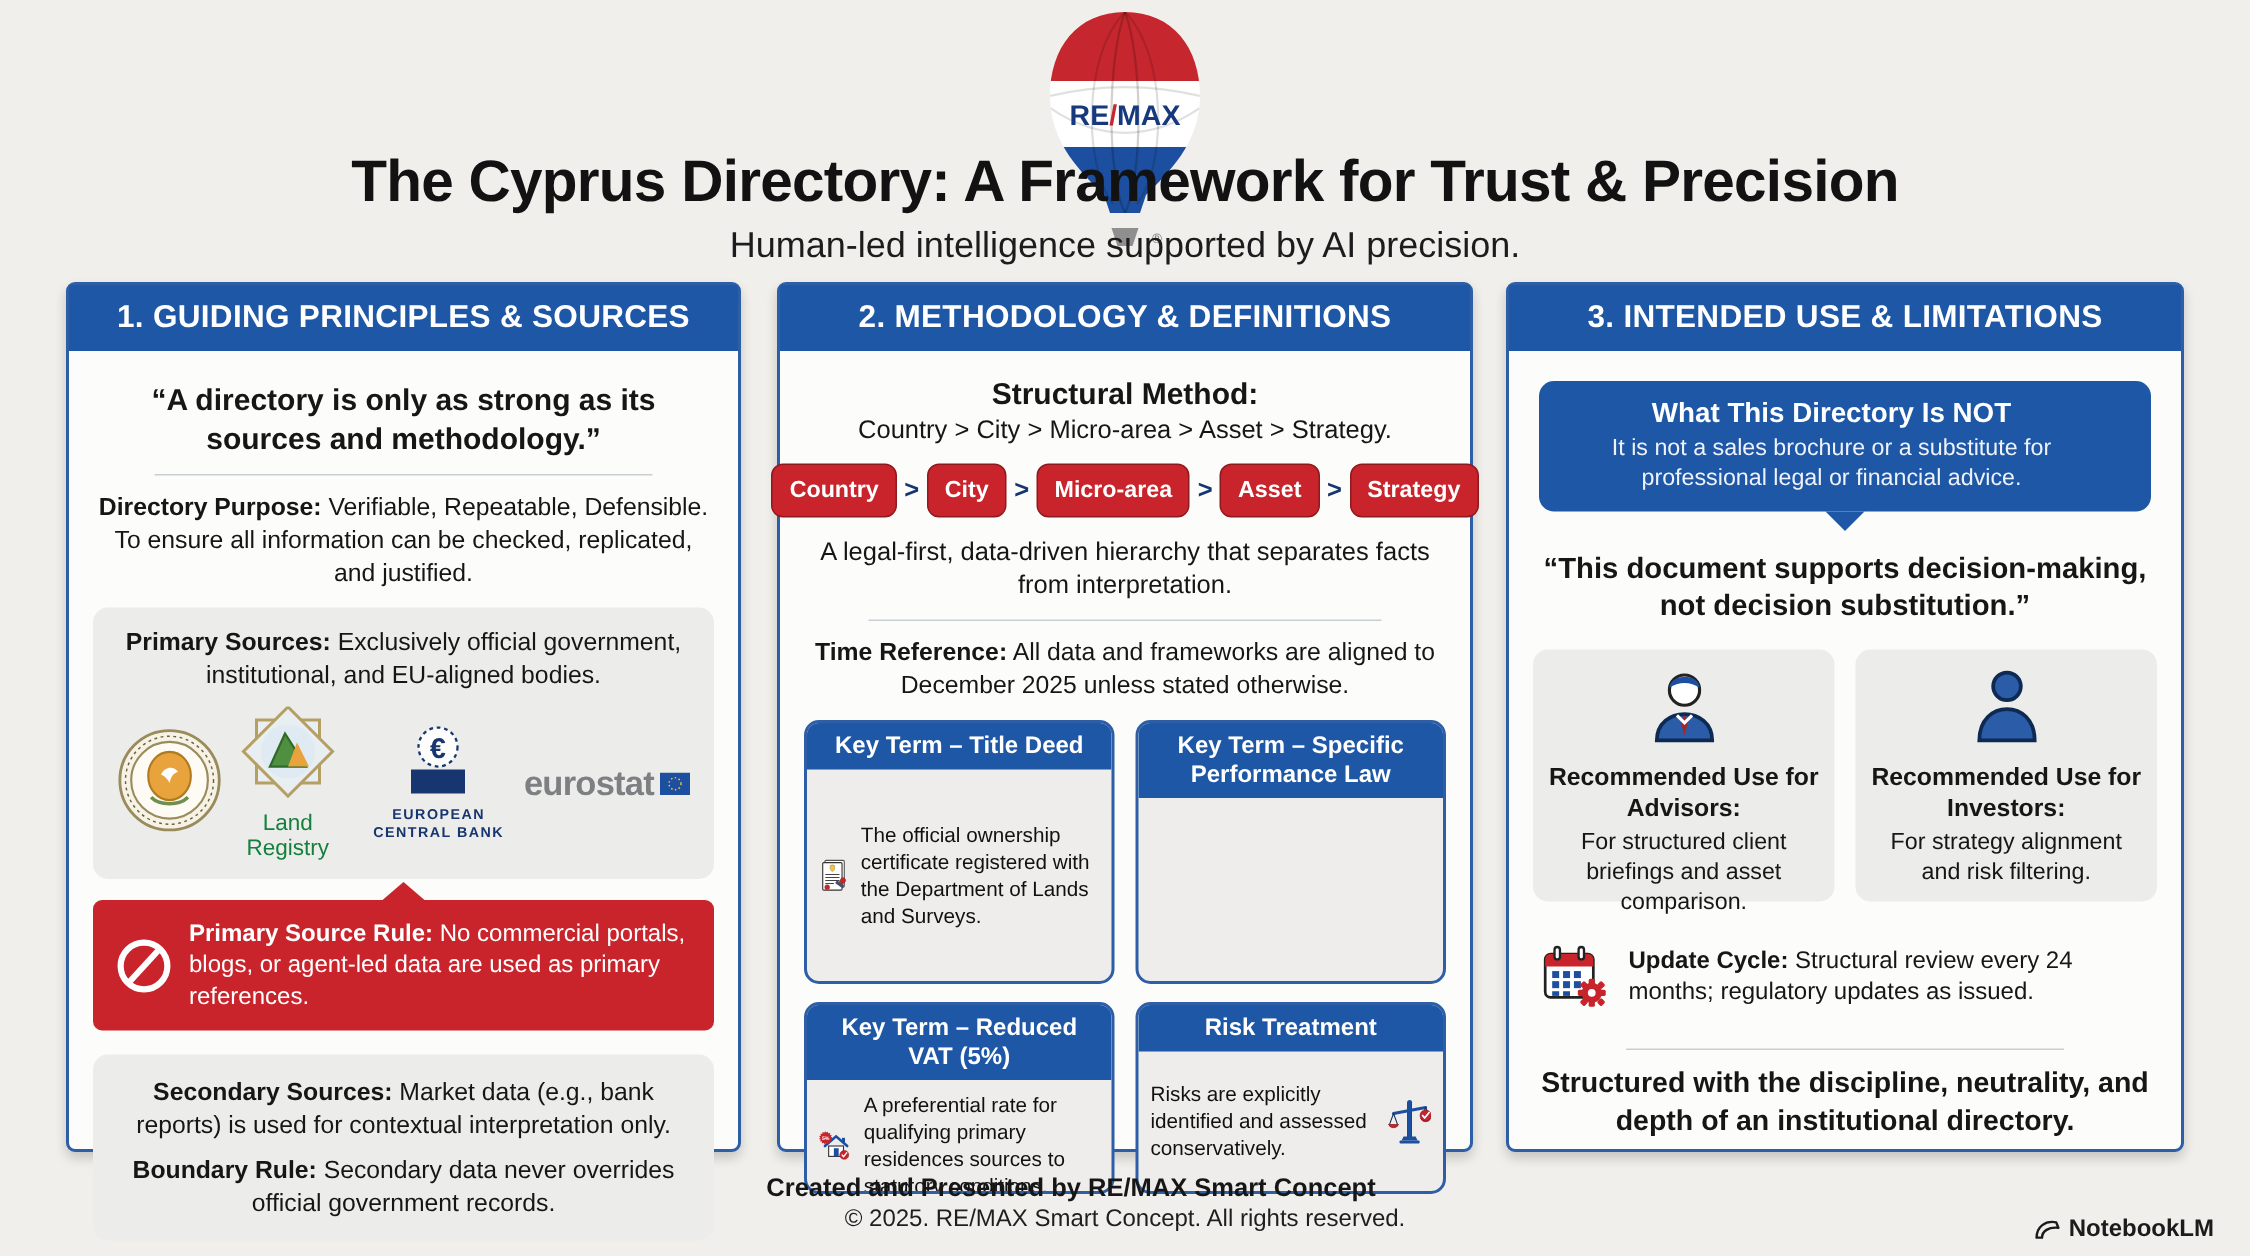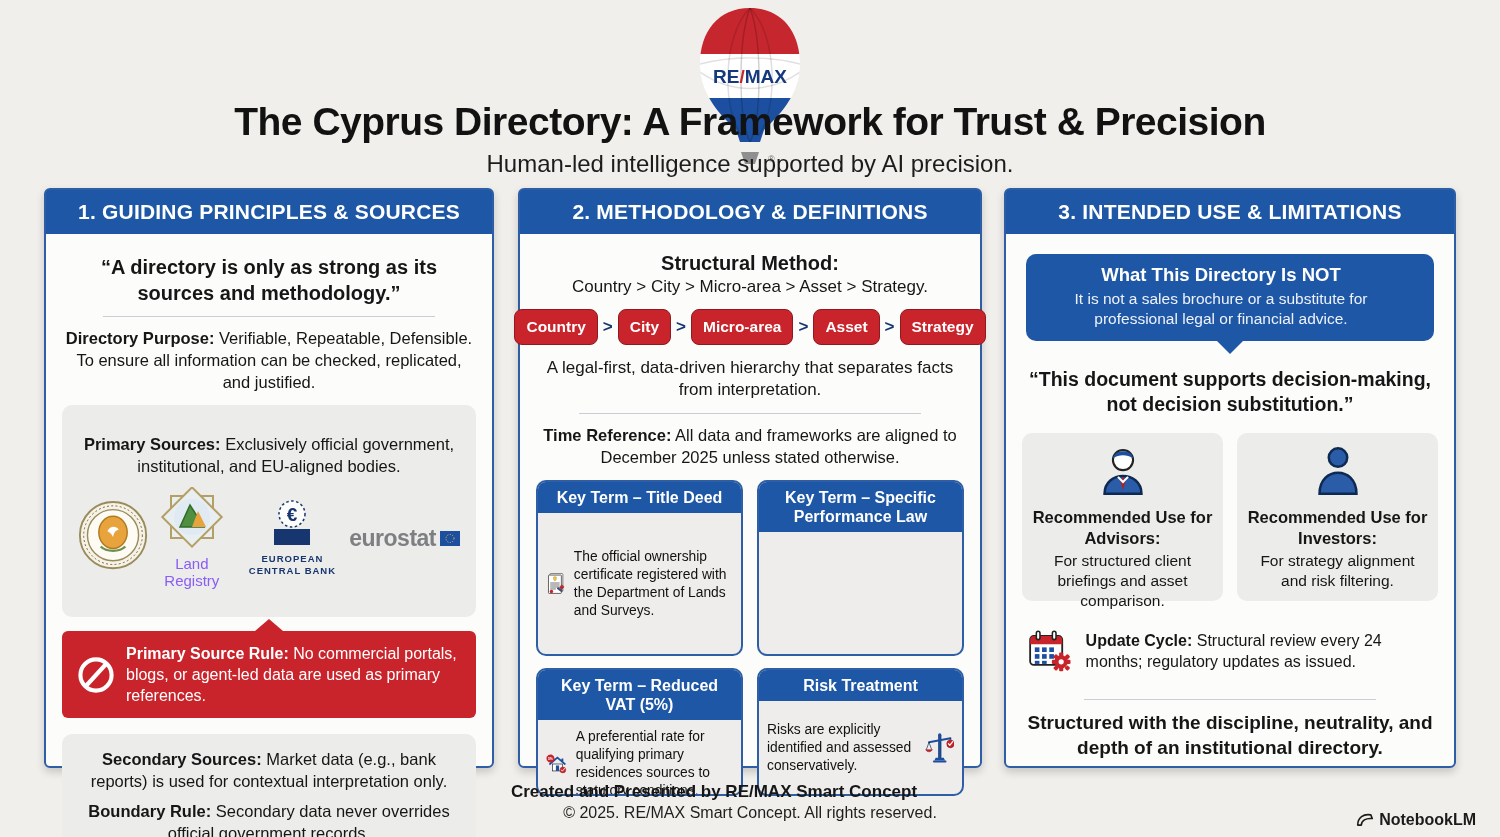--- a/index.html
+++ b/index.html
@@ -22,24 +22,24 @@
   .panel3 { left:1004px;width:452px; }
   .panel-header { height:44px; background:#1d57a5; display:flex; align-items:center; justify-content:center;
     color:#fff; font-weight:bold; font-size:21px; letter-spacing:0.2px; border-radius:2px 2px 0 0; }
   .panel-body { padding:12px 16px 10px 16px; }
 
   .divider { border:none; border-top:1.5px solid #c9cdd4; width:80%; margin:10px auto; }
 
   
   .quote { font-size:20px; line-height:26px; font-weight:bold; text-align:center; margin-top:8px; }
   .purpose { font-size:16.5px; line-height:22px; text-align:center; margin-top:4px; }
-  .graybox { background:#ececea; border-radius:10px; padding:28px 14px; margin-top:12px; }
+  .graybox { background:#ececea; border-radius:10px; padding:12px 14px; margin-top:12px; }
   .primary-text { font-size:16.5px; line-height:22px; text-align:center; }
   .logo-row { display:flex; align-items:center; justify-content:space-between; margin-top:10px; padding:0 2px; }
-  .lr-caption { font-size:15px; text-align:center; margin-top:2px; color:#8b5cf6; }
+  .lr-caption { font-size:15px; text-align:center; margin-top:2px; color:#15803d; }
   .ecb-wrap { text-align:center; width:120px; }
   .ecb-text { font-size:9.5px; font-weight:bold; letter-spacing:1px; color:#17356e; margin-top:2px; line-height:12px; }
   .eurostat { font-size:23px; font-weight:bold; color:#7d7f82; letter-spacing:-0.5px; display:flex; align-items:center; gap:4px; }
   .redbanner { position:relative; background:#c9242b; border-radius:6px; margin-top:14px; padding:12px 14px 12px 64px;
     color:#fff; font-size:16px; line-height:21px; }
   .redbanner::before { content:""; position:absolute; top:-12px; left:50%; margin-left:-14px;
     border-left:14px solid transparent; border-right:14px solid transparent; border-bottom:12px solid #c9242b; }
   .no-icon { position:absolute; left:12px; top:50%; transform:translateY(-50%); }
   .secbox { font-size:16.5px; line-height:22px; text-align:center; }
   .secbox p + p { margin-top:8px; }

